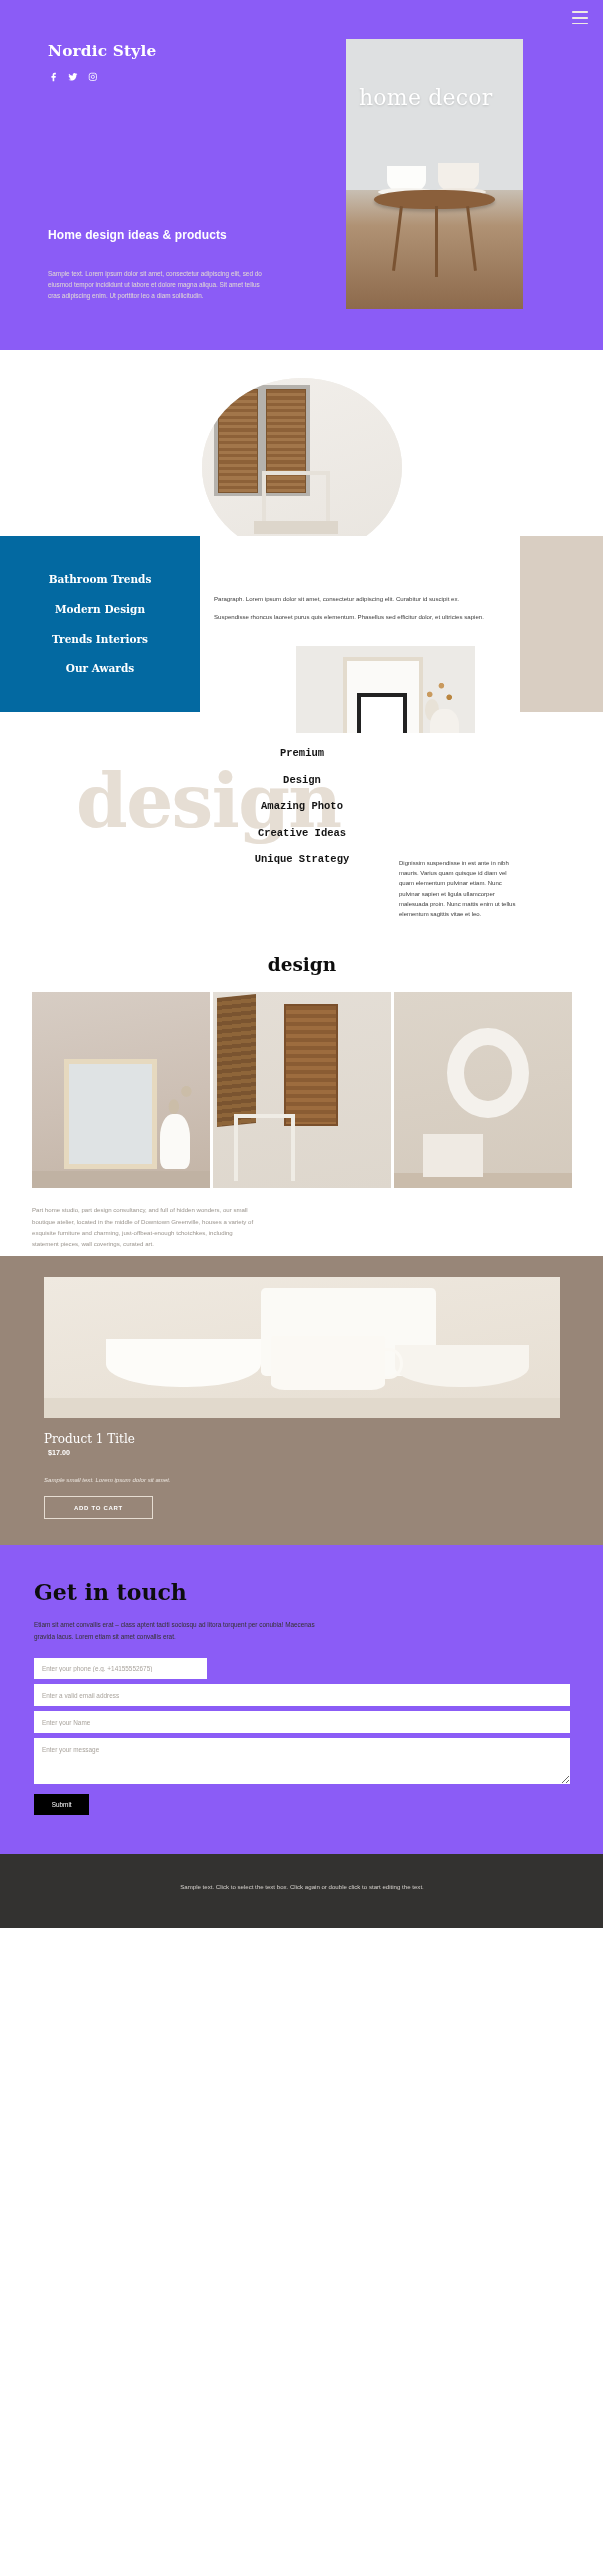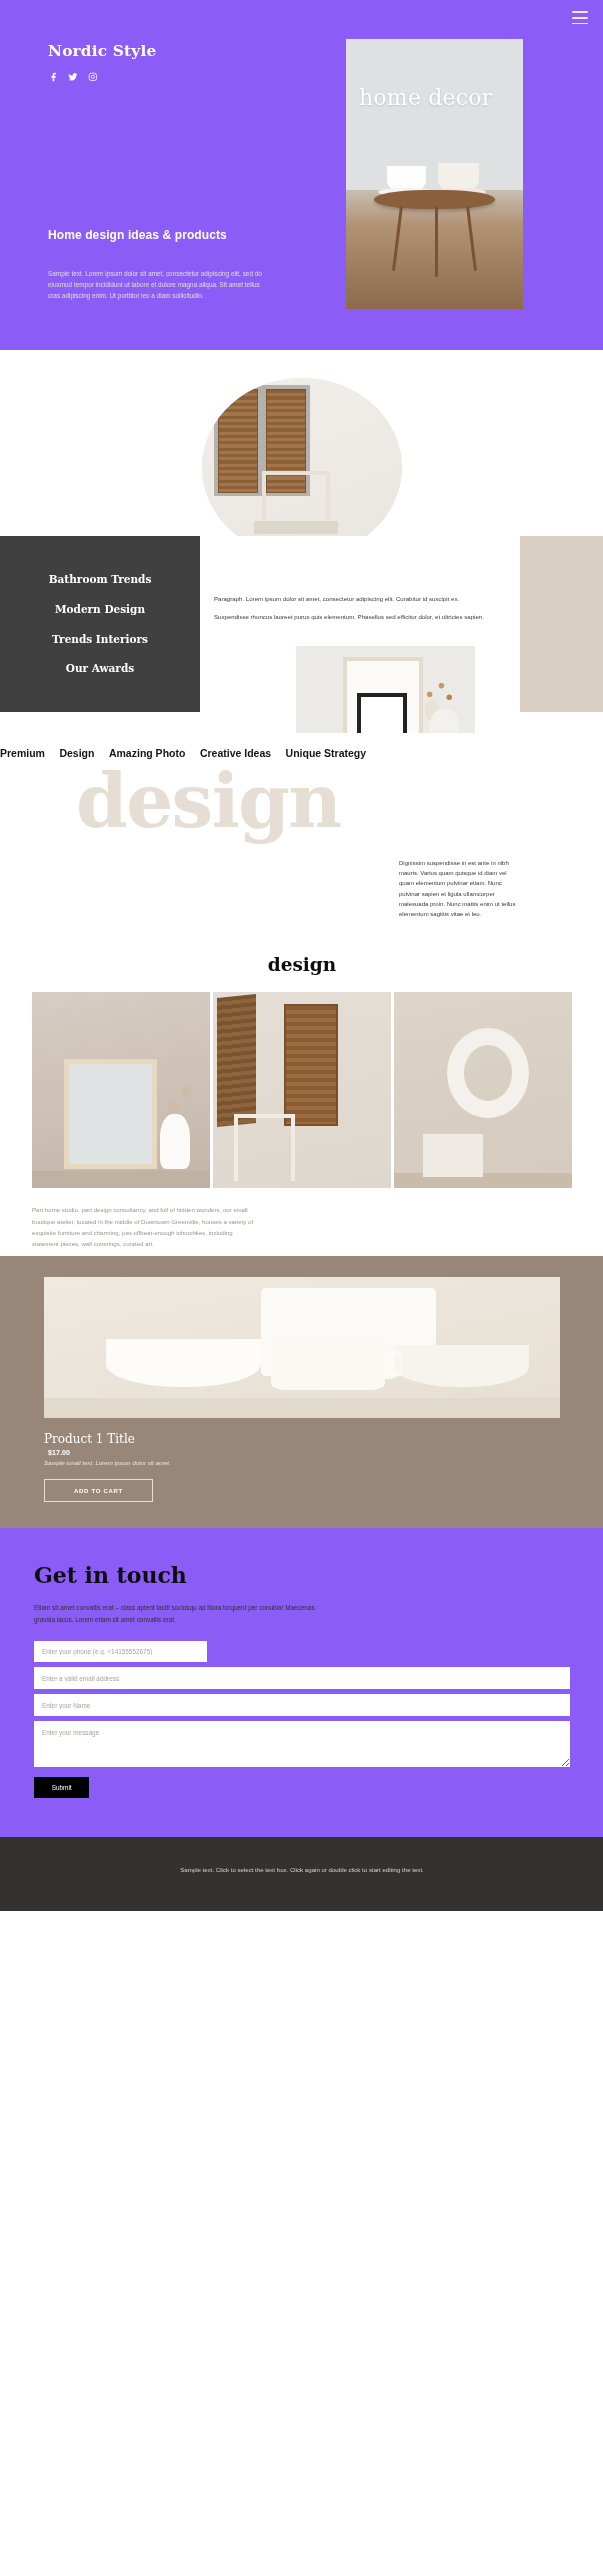--- a/index.html
+++ b/index.html
@@ -96,21 +96,21 @@
     margin:11.3px auto 0;width:330px;text-align:center;
     font-family:"DejaVu Serif", serif;
     font-size:7.2px;line-height:1.85;color:#bdb7b0;
   }
   .chevrons{margin:11.3px auto 0;text-align:center;color:#b9b4ad;}
 
   
   .sec-trends{position:relative;background:#fff;height:189px;margin-top:4.8px;}
   .sec-trends .beige-strip{position:absolute;right:0;top:0;width:84px;height:176px;background:#d9cec2;}
   .sec-trends .brown-panel{
-    position:absolute;left:0;top:0;width:200px;height:176px;background:#404040;
+    position:absolute;left:0;top:0;width:200px;height:176px;background:#0369a1;
     display:flex;flex-direction:column;align-items:center;justify-content:center;gap:17.7px;
   }
   .sec-trends .brown-panel span{
     font-family:"DejaVu Serif", serif;font-weight:700;font-size:10.5px;color:#fff;
   }
   .sec-trends .para{position:absolute;left:214px;top:58px;width:314px;}
   .sec-trends .para p{font-size:6.1px;line-height:1.6;color:#3a3a3a;margin-bottom:8.9px;}
   .frames-img{
     position:absolute;left:296px;top:110px;width:179px;height:121px;background:#eceae6;overflow:hidden;
   }
@@ -126,22 +126,22 @@
 
   
   .sec-design{position:relative;background:#fff;height:197px;margin-top:8px;}
   .ghost-word{
     position:absolute;left:76px;top:31px;
     font-family:"DejaVu Serif", serif;font-weight:700;font-size:74px;
     color:#e6ded4;letter-spacing:-1.6px;line-height:1;
   }
   .design-list{
     position:absolute;left:0;right:0;top:14.5px;
-    display:flex;flex-direction:row;align-items:center;gap:14.5px;
-    font-family:Liberation Sans, sans-serif;font-weight:700;
+    display:flex;flex-direction:column;align-items:center;gap:14.5px;
+    font-family:Liberation Mono, monospace;font-weight:700;
   }
   .design-list span{font-size:10.5px;color:#141414;}
   .design-para{position:absolute;left:399px;top:125px;width:119px;}
   .design-para p{font-size:6px;line-height:1.72;color:#3a3a3a;}
 
   
   .sec-gallery{background:#fff;padding:0 0 6.4px;}
   .gallery-title{
     text-align:center;font-family:"DejaVu Serif", serif;font-weight:700;
     font-size:18.5px;color:#0d0d0d;padding:24px 0 17.7px;
@@ -178,21 +178,21 @@
   .product-img .plate{position:absolute;left:42%;top:8%;width:34%;height:62%;background:#fbfaf6;border-radius:4.8px;}
   .product-img .bowl{position:absolute;left:12%;top:44%;width:30%;height:34%;background:#fdfcf9;border-radius:0 0 48% 48%;}
   .product-img .mug{position:absolute;left:44%;top:42%;width:22%;height:38%;background:#fbf9f4;border-radius:3.2px 3.2px 12% 12%;}
   .product-img .mug:after{content:"";position:absolute;right:-16%;top:22%;width:22%;height:46%;border:3.2px solid #fbf9f4;border-left:none;border-radius:0 60% 60% 0;}
   .product-img .bowl2{position:absolute;left:68%;top:48%;width:26%;height:30%;background:#f7f4ee;border-radius:0 0 48% 48%;}
   .product-img .shadow{position:absolute;left:0;bottom:0;width:100%;height:14%;background:#e1d9cc;}
   .product-info{padding:14.5px 44px 0;}
   .product-info h3{
     font-family:"DejaVu Serif", serif;font-weight:400;font-size:12px;color:#fff;margin-bottom:2px;
   }
-  .product-price{font-size:7.2px;font-weight:700;color:#fff;margin-bottom:2px;padding-left:4px;}
+  .product-price{font-size:7.2px;font-weight:700;color:#fff;margin-bottom:19px;padding-left:4px;}
   .product-desc{font-size:6.1px;font-style:italic;color:#ece6df;margin-bottom:13px;}
   .add-cart{
     display:inline-block;border:0.8px solid #e6ddd2;background:transparent;color:#fff;
     font-size:6px;font-weight:700;letter-spacing:0.7px;padding:7.2px 24px;cursor:pointer;
     min-width:109px;text-align:center;
   }
 
   
   .sec-contact{background:#8b5cf6;padding:34px 34px 39px;}
   .sec-contact h2{

